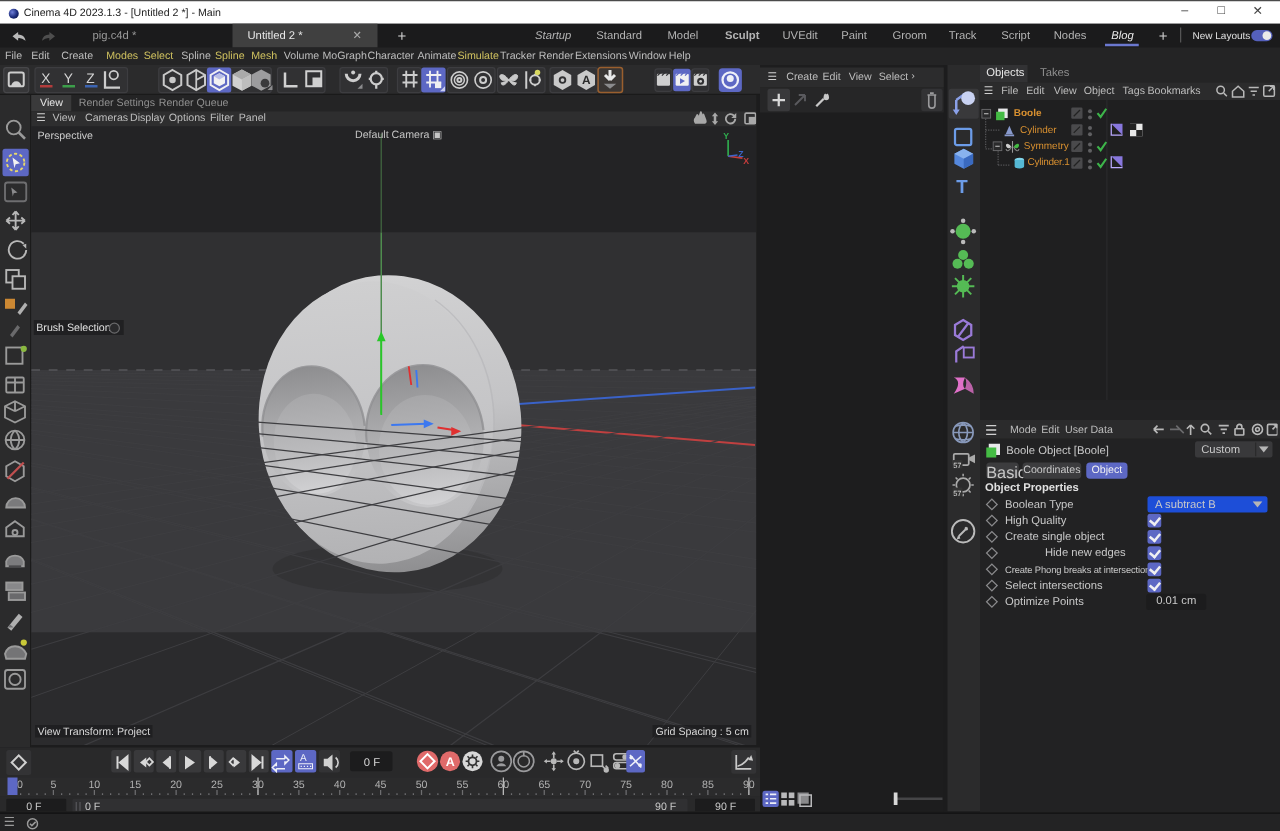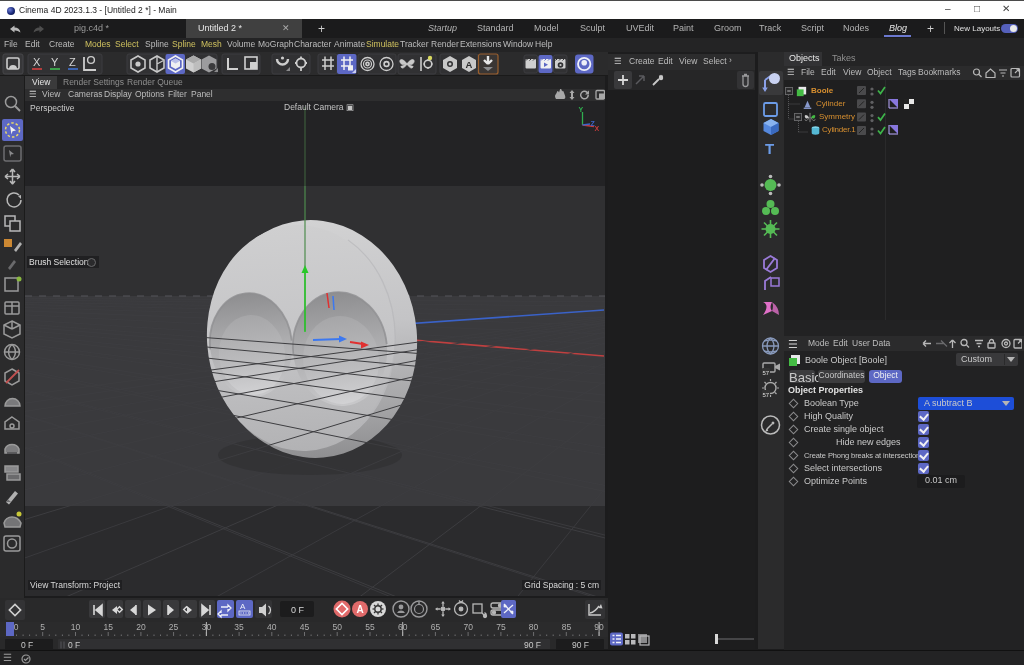--- a/index.html
+++ b/index.html
@@ -65,21 +65,21 @@
     </svg>
     <span class="abs" style="left:74px;top:4px;">pig.c4d *</span>
     <div class="tab-active">
         <span class="abs" style="left:12px;top:4px;">Untitled 2 *</span>
       <span class="abs" style="left:96px;top:4px;color:#aaa;">✕</span>
       </div>
     <span class="abs" style="left:318px;top:3px;color:#cfcfcf;font-size:12px;">+</span>
     <span class="lay abs" style="left:428px;top:4px;font-style:italic;">Startup</span>
     <span class="lay abs" style="left:477px;top:4px;">Standard</span>
     <span class="lay abs" style="left:534px;top:4px;">Model</span>
-    <span class="lay abs" style="left:580px;top:4px;">Sculpt</span>
+    <span class="lay abs" style="left:580px;top:4px;font-weight:bold;">Sculpt</span>
     <span class="lay abs" style="left:626px;top:4px;">UVEdit</span>
     <span class="lay abs" style="left:673px;top:4px;">Paint</span>
     <span class="lay abs" style="left:714px;top:4px;">Groom</span>
     <span class="lay abs" style="left:759px;top:4px;">Track</span>
     <span class="lay abs" style="left:801px;top:4px;">Script</span>
     <span class="lay abs" style="left:843px;top:4px;">Nodes</span>
     <span class="abs" style="left:889px;top:4px;font-style:italic;color:#e8e8e8;">Blog</span>
     <div class="abs" style="left:884px;top:16px;width:27px;height:2px;background:#6b78cf;"></div>
     <span class="abs" style="left:927px;top:3px;color:#cfcfcf;font-size:12px;">+</span>
     <div class="abs" style="left:944px;top:3px;width:1px;height:12px;background:#555;"></div>

